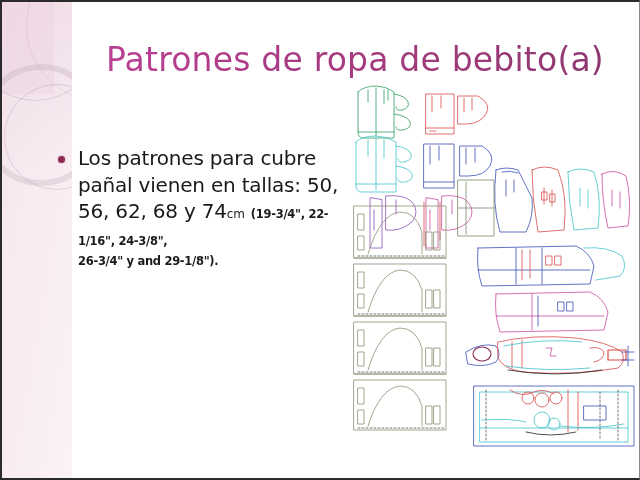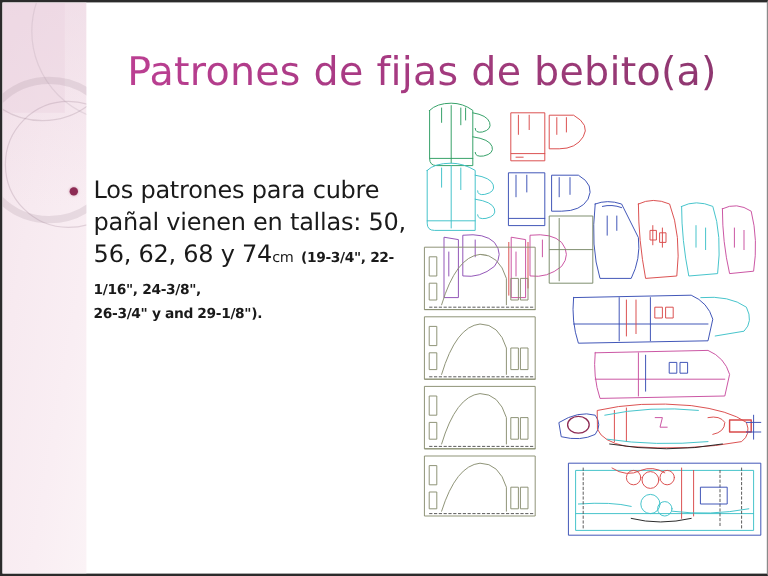--- a/index.html
+++ b/index.html
@@ -159,21 +159,21 @@
 
   <div class="sidebar">
     <div class="sb-tint"></div>
     <div class="sb-shade"></div>
     <div class="ring ring-d"></div>
     <div class="ring ring-a"></div>
     <div class="ring ring-b"></div>
     <div class="ring ring-c"></div>
   </div>
 
-  <div class="title">Patrones de fijas de bebito(a)</div>
+  <div class="title">Patrones de ropa de bebito(a)</div>
 
   <div class="body">
 
 
     <div class="bullet-row">
       <span class="bullet-dot"></span>
       <div class="btext"><span>Los patrones para cubre pañal vienen en tallas: 50, 56, 62, 68 y 74</span><span class="unit">cm</span> <span class="inline-sub">(19-3/4", 22-1/16", 24-3/8",</span></div>
       <span class="sub">26-3/4" y and 29-1/8").</span>
     </div>
 

